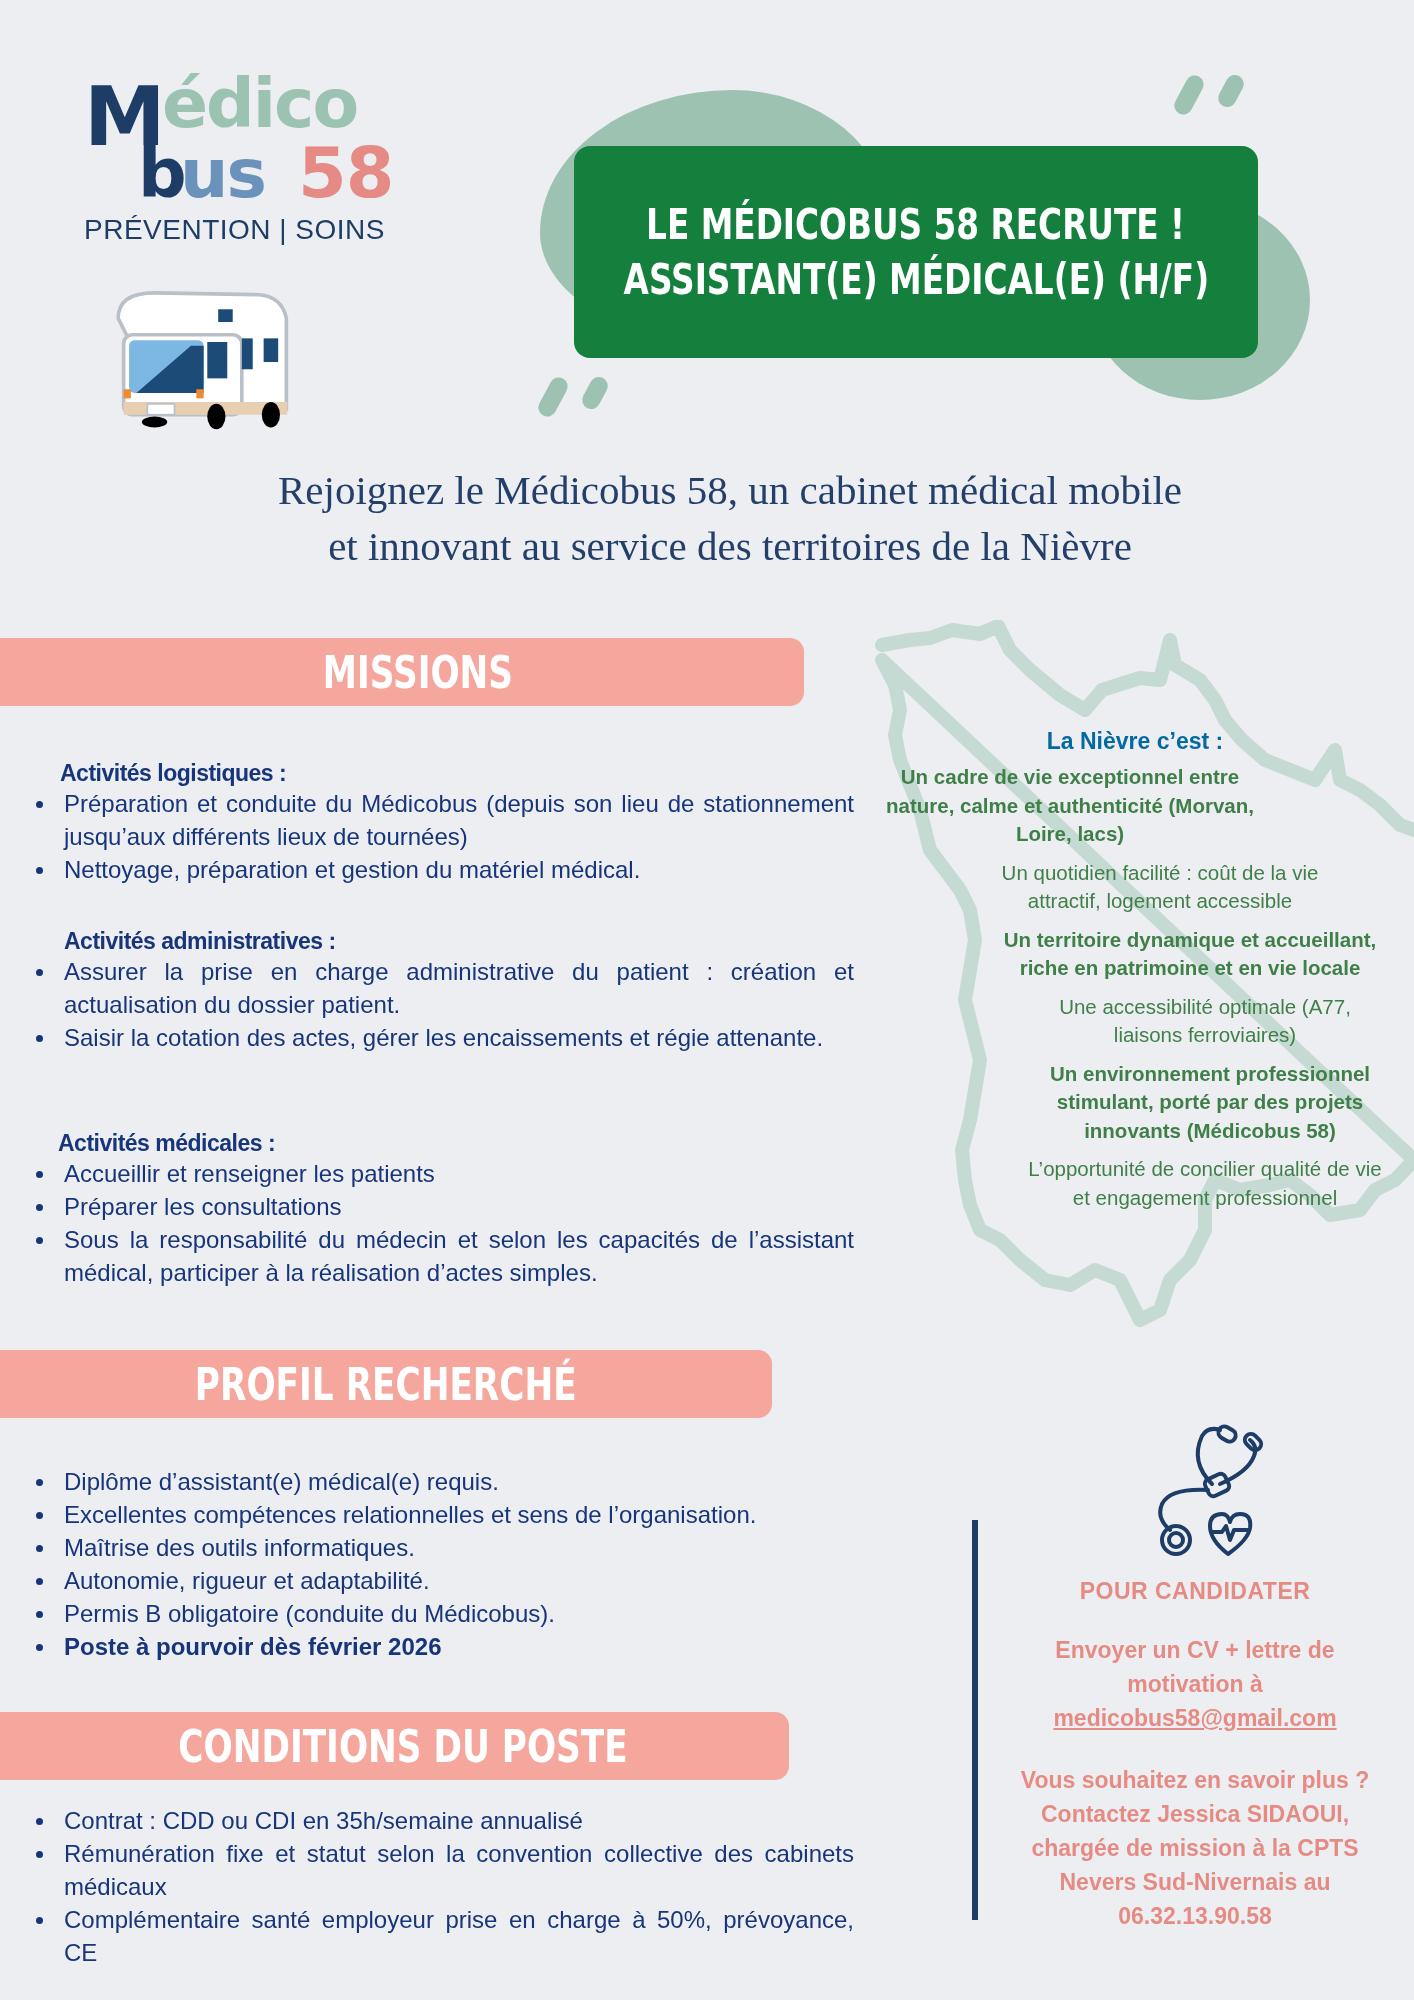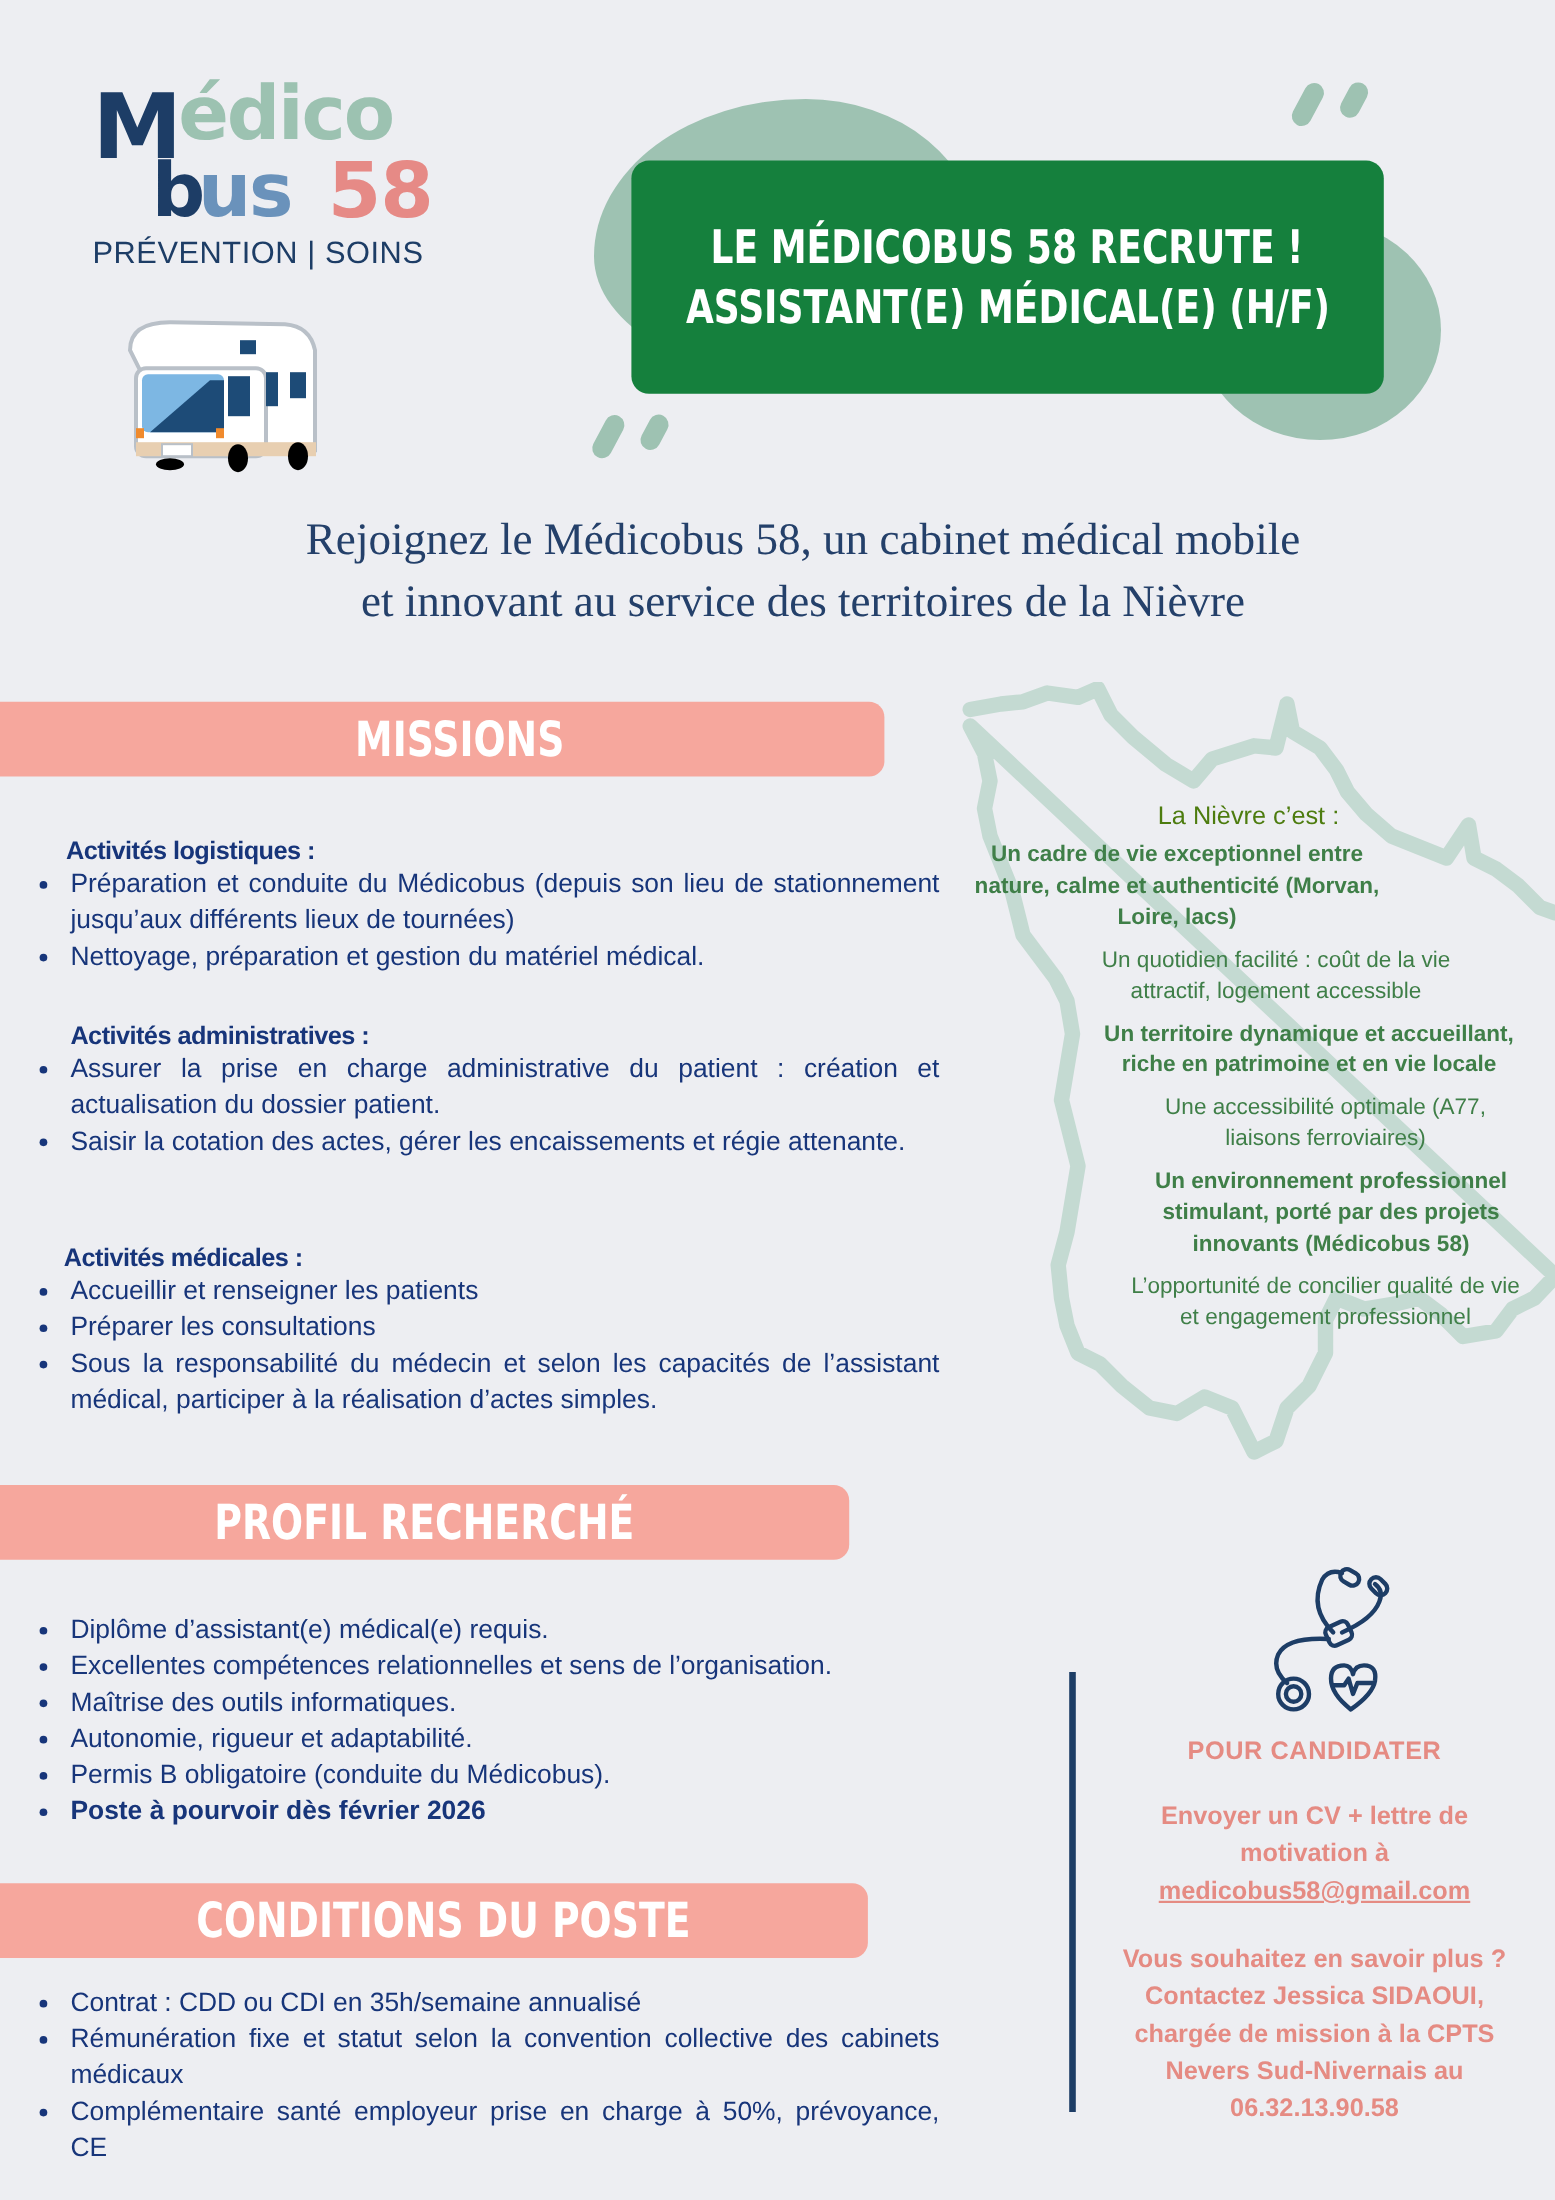--- a/index.html
+++ b/index.html
@@ -35,21 +35,21 @@
   
   .sub-title { font-family:"Liberation Sans", sans-serif; font-weight:bold; font-size:23px; color:#17357a; letter-spacing:-0.5px; }
   ul.blist { margin:0; padding:0; list-style:none; }
   ul.blist li { position:relative; padding-left:32px; font-family:"Liberation Sans", sans-serif; font-size:24px; line-height:33px; color:#17357a; text-align:justify; }
   ul.blist li::before { content:""; position:absolute; left:4px; top:14px; width:7px; height:7px; border-radius:50%; background:#17357a; }
   ul.blist li.bold { font-weight:bold; }
 
   
   .map { left:870px; top:620px; width:544px; height:780px; }
   .nievre { left:930px; top:728px; width:470px; text-align:center; color:#3f7f48; }
-  .nievre-title { color:#4d7c0f; font-weight:normal; font-size:23px; margin-bottom:8px; }
+  .nievre-title { color:#0369a1; font-weight:bold; font-size:23px; margin-bottom:8px; }
   .nv { font-size:20.5px; line-height:28.5px; margin-bottom:10px; }
   .nv.b { font-weight:bold; }
 
   
   .vline { left:972px; top:1520px; width:6px; height:400px; background:#1d3d66; }
   .steth { left:1150px; top:1422px; width:130px; height:140px; }
   .apply { left:1000px; top:1578px; width:390px; text-align:center; color:#e58b83; font-weight:bold; font-family:"Liberation Sans", sans-serif; }
   .apply-title { font-size:23px; letter-spacing:0.5px; margin-bottom:28px; }
   .apply-text { font-size:23px; line-height:34px; }
   .apply-email { font-size:23px; line-height:34px; text-decoration:underline; color:#e58b83; display:inline-block; }

